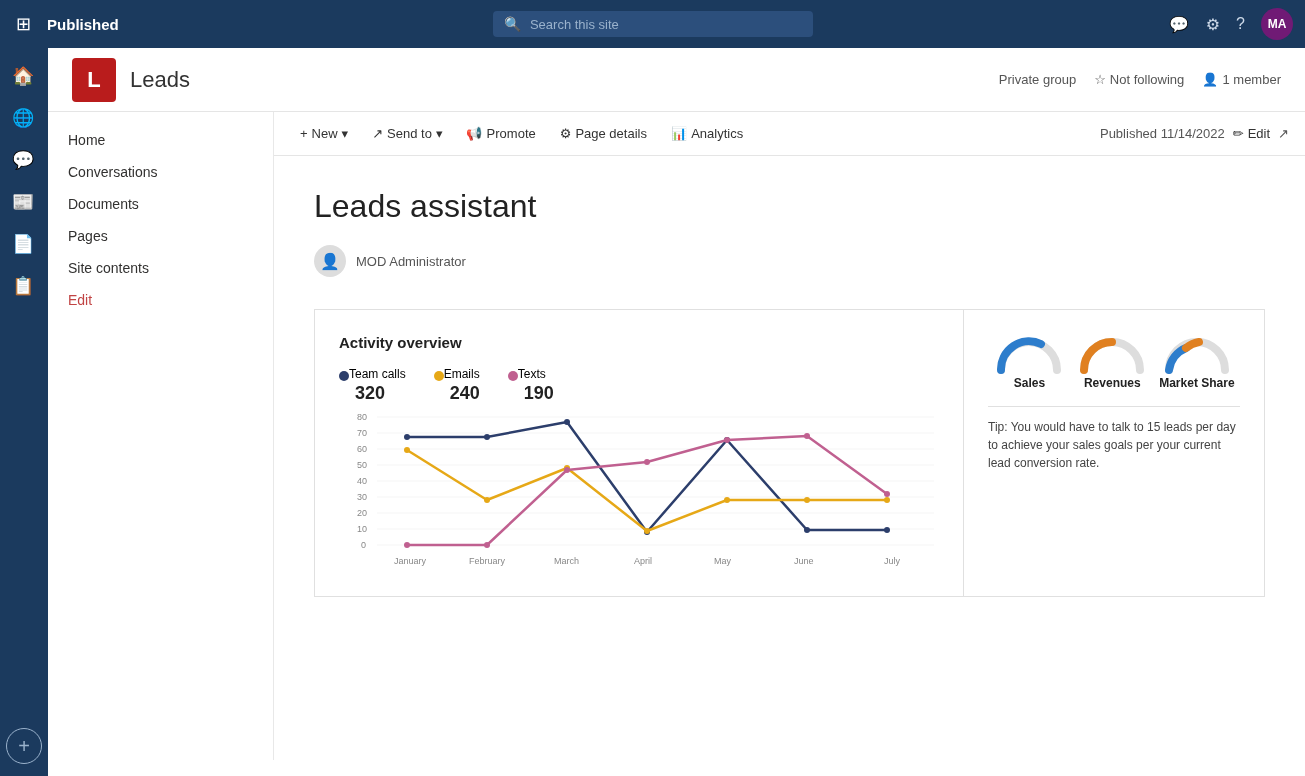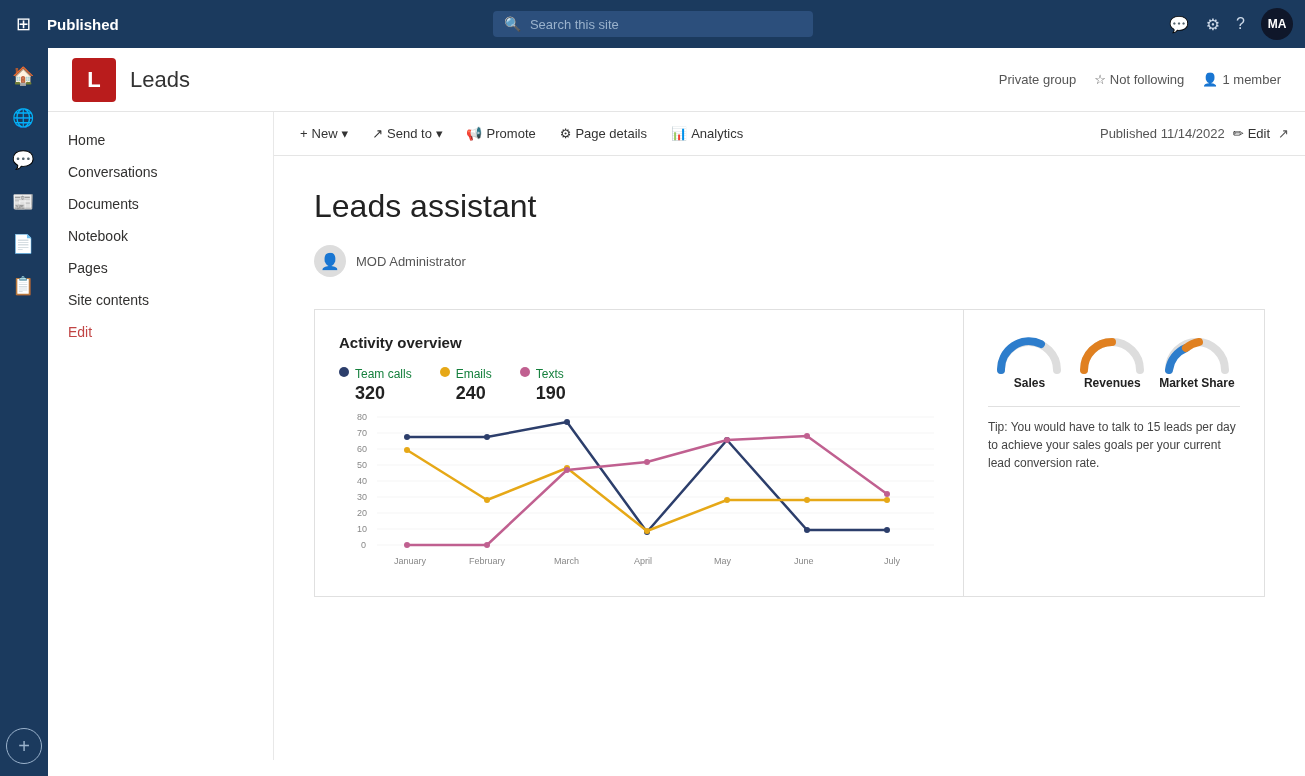--- a/index.html
+++ b/index.html
@@ -34,21 +34,21 @@
       outline: none;
       color: #cdd9e8;
       font-size: 13px;
       width: 100%;
     }
     .search-box input::placeholder { color: #9ab2cc; }
     .top-nav-right { display: flex; align-items: center; gap: 16px; margin-left: auto; }
     .top-nav-right .icon-btn { color: #cdd9e8; font-size: 16px; cursor: pointer; }
     .avatar-circle {
       width: 32px; height: 32px; border-radius: 50%;
-      background: #0f172a; color: #fff;
+      background: #701a75; color: #fff;
       display: flex; align-items: center; justify-content: center;
       font-size: 12px; font-weight: 600; cursor: pointer;
     }
 
     
     .left-icon-bar {
       position: absolute;
       left: 0; top: 48px; bottom: 0;
       width: 48px;
       background: #1b3a5e;
@@ -166,21 +166,21 @@
     }
     .activity-card {
       flex: 1;
       padding: 24px;
       border-right: 1px solid #e0e0e0;
     }
     .activity-card h3 { font-size: 15px; font-weight: 600; color: #222; margin-bottom: 16px; }
 
     .legend-row { display: flex; gap: 28px; margin-bottom: 8px; }
     .legend-item { display: flex; flex-direction: column; align-items: flex-start; }
-    .legend-dot-label { display: flex; align-items: flex-start; gap: 6px; font-size: 12px; color: #15803d; }
+    .legend-dot-label { display: flex; align-items: flex-end; font-size: 12px; color: #000000; }
     .legend-dot { width: 10px; height: 10px; border-radius: 50%; }
     .legend-value { font-size: 18px; font-weight: 700; color: #222; margin-top: 2px; padding-left: 16px; }
 
     .chart-container { position: relative; height: 160px; }
 
     .progress-card {
       width: 300px;
       padding: 24px;
     }
     .progress-card h3 { font-size: 15px; font-weight: 600; color: #222; margin-bottom: 24px; }
@@ -233,21 +233,20 @@
       <span>👤</span>
       <span>1 member</span>
     </div>
   </div>
 </div>
 
 <div class="left-nav">
   <a>Home</a>
   <a>Conversations</a>
   <a>Documents</a>
-  <a>Notebook</a>
   <a>Pages</a>
   <a>Site contents</a>
   <a class="edit-link">Edit</a>
 </div>
 
 <div class="main-content">
 
   <div class="toolbar">
     <button class="toolbar-btn">
       <span>+</span>

